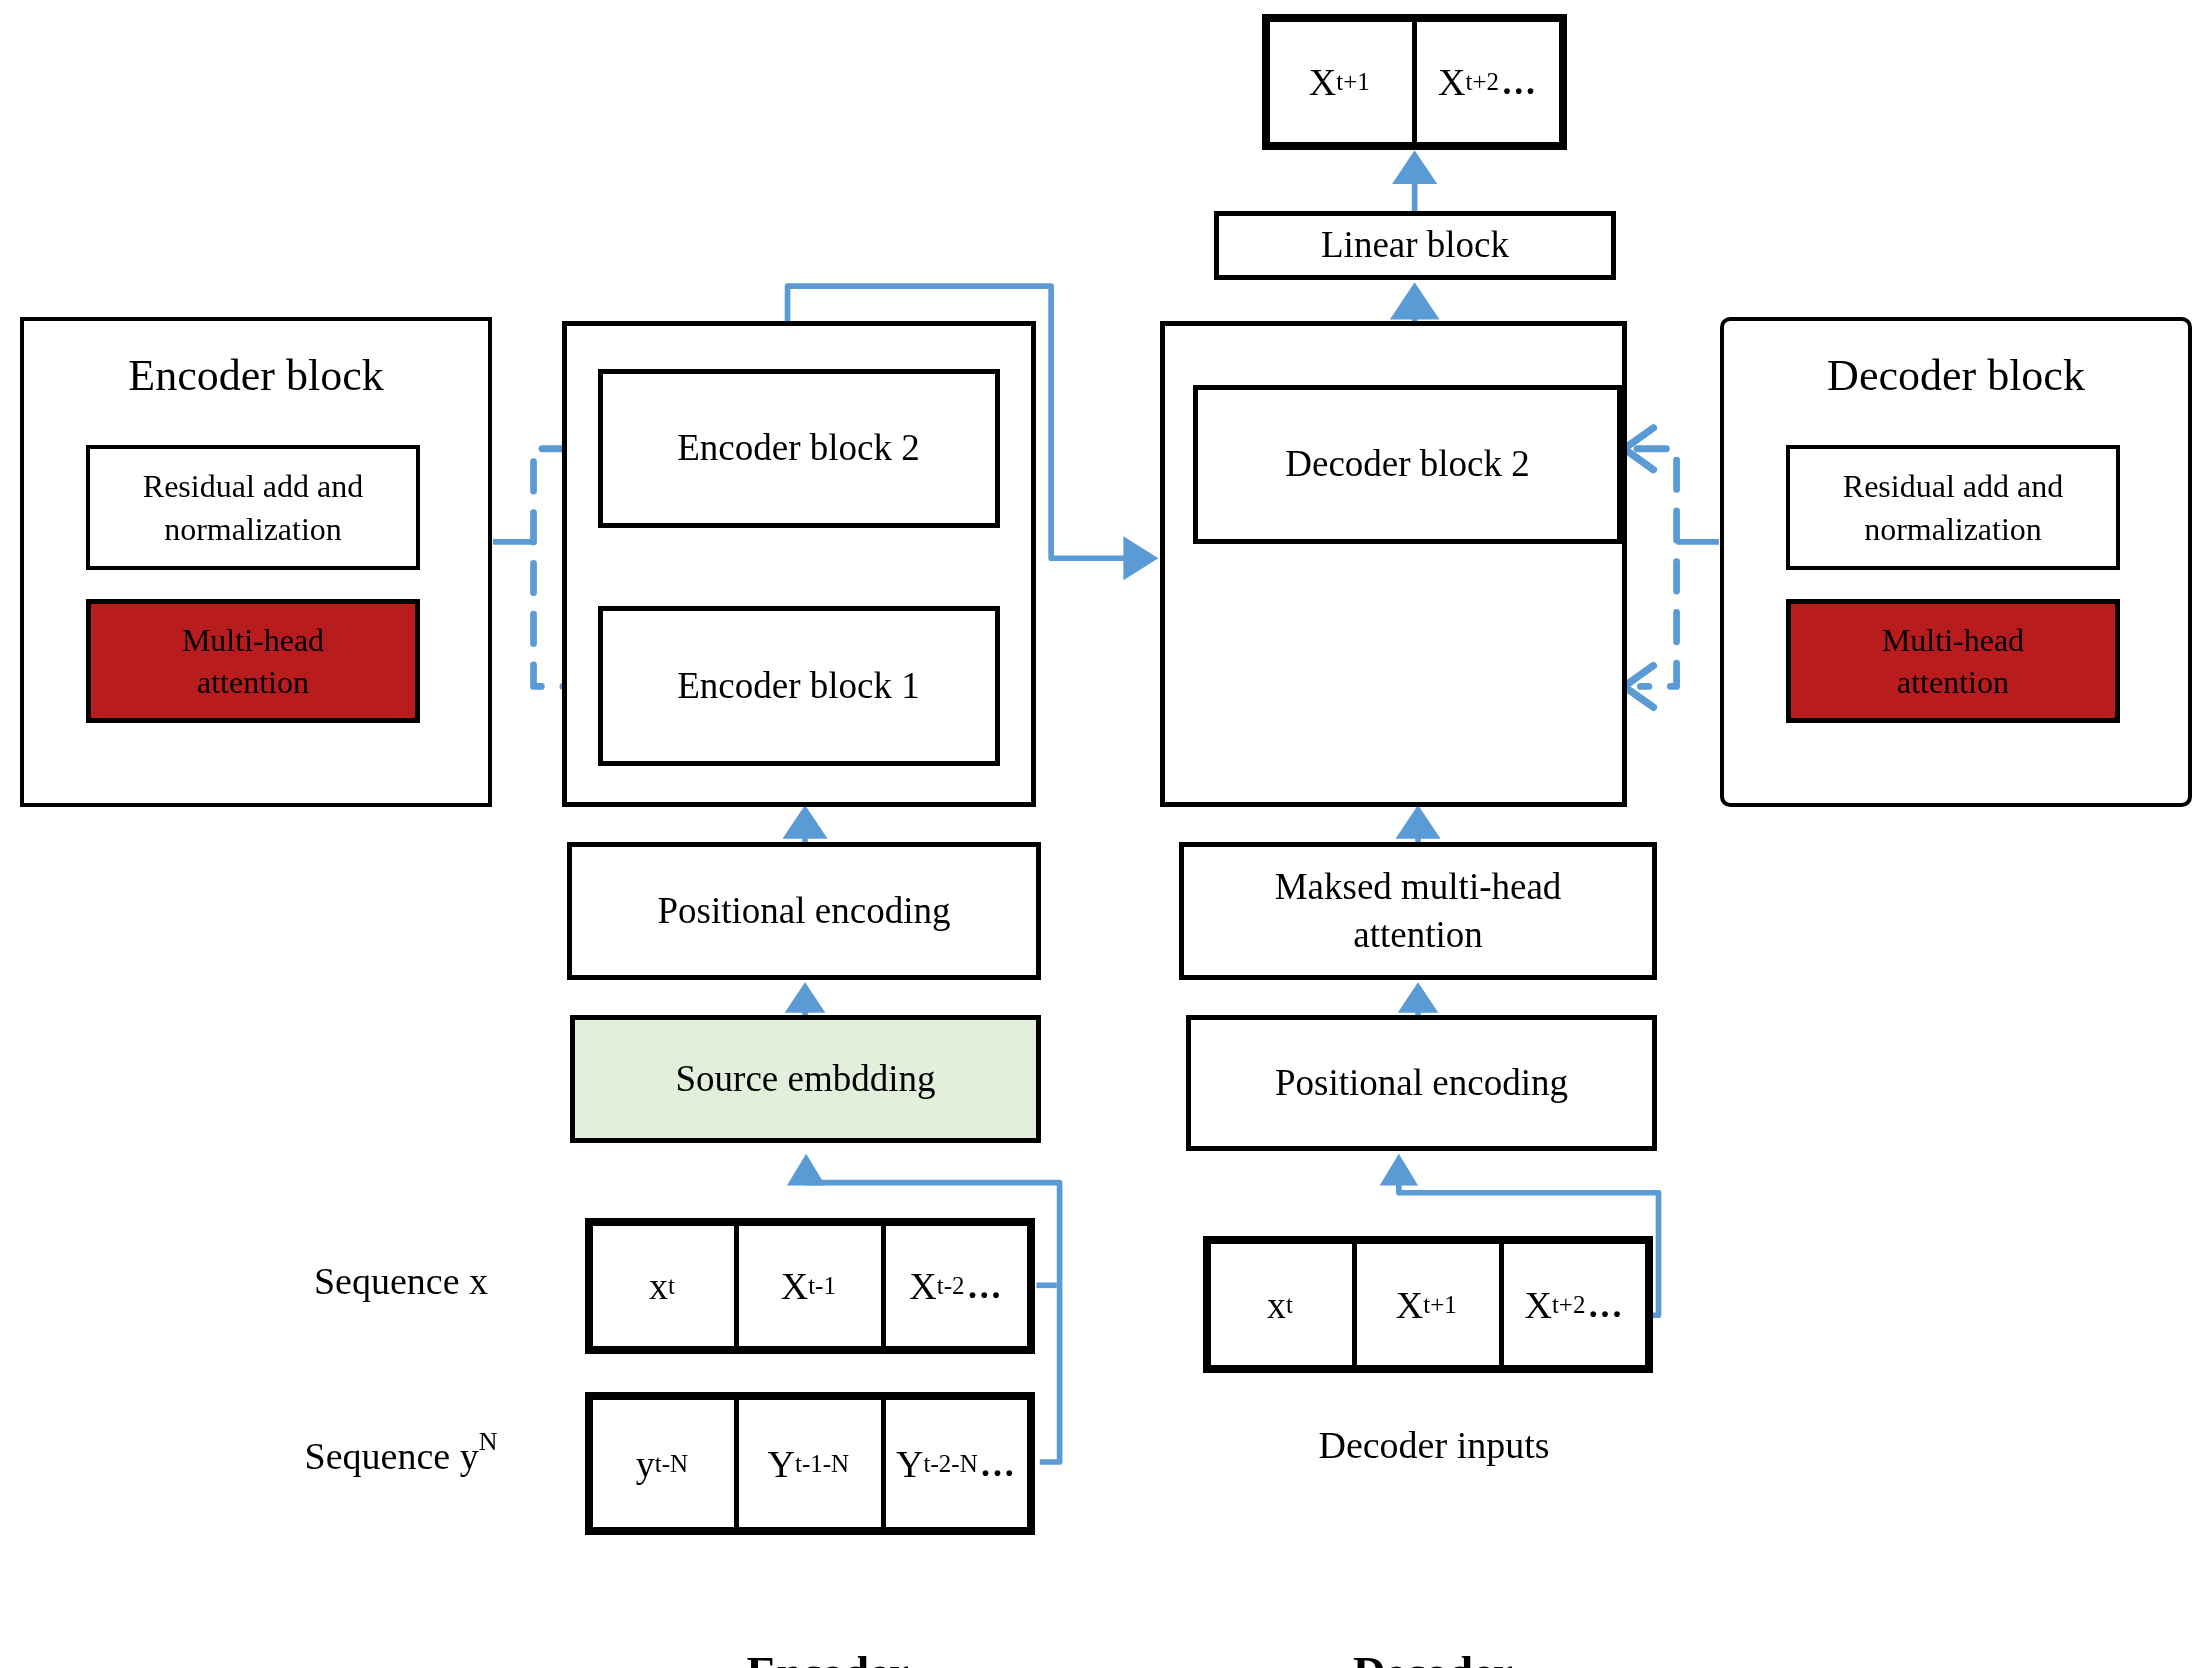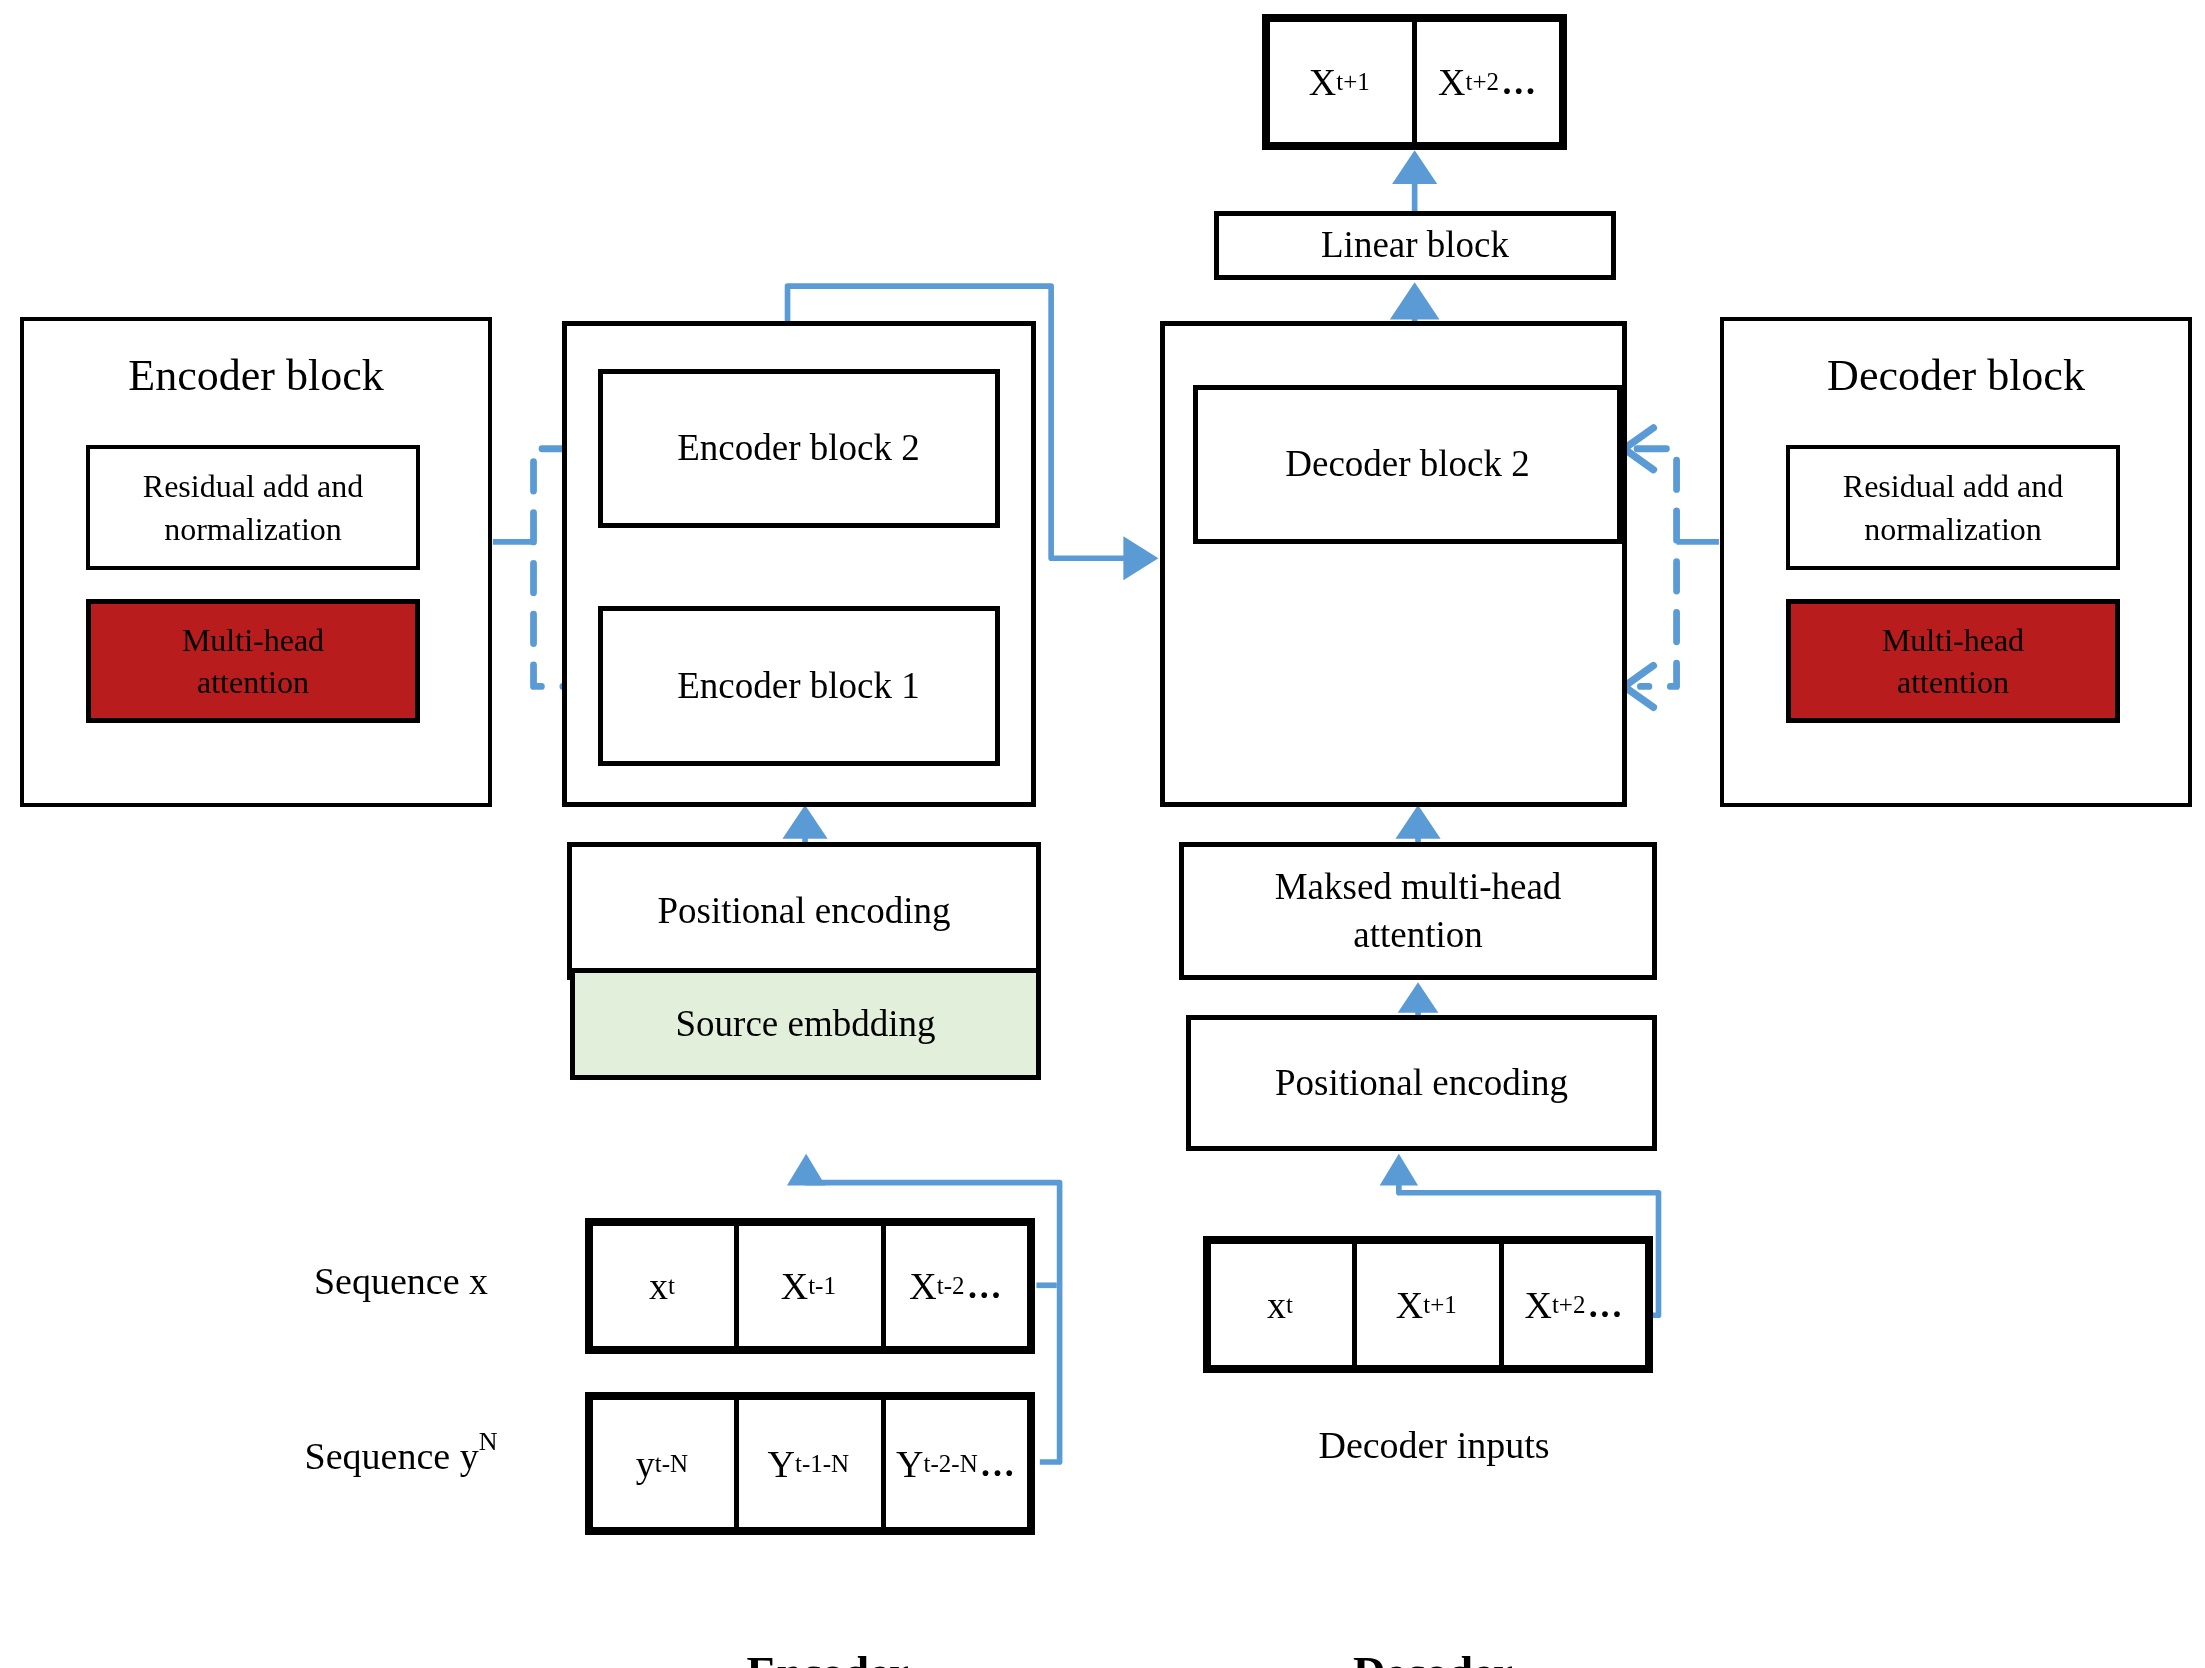--- a/index.html
+++ b/index.html
@@ -124,41 +124,41 @@
       <span class="lbl">Encoder block 1</span>
     </div>
   </div>
 
   <div class="box" style="left:1160px;top:321px;width:467px;height:486px;">
     <div class="box" style="left:28px;top:43px;width:429px;height:159px;margin-top:16px;">
       <span class="lbl">Decoder block 2</span>
     </div>
   </div>
 
-  <div class="box panel" style="left:1720px;top:317px;width:472px;height:490px;">
+  <div class="box panel" style="left:1720px;top:317px;width:472px;height:490px;border-radius:10px;">
     <span class="panel-title">Decoder block</span>
     <div class="box" style="left:62px;top:124px;width:334px;height:125px;border-width:4.5px;">
       <span class="lbl2">
         <span>Residual add and</span><br>
         <span>normalization</span>
       </span>
     </div>
     <div class="box fill-orange" style="left:62px;top:278px;width:334px;height:124px;">
       <span class="lbl2">
         <span>Multi-head</span><br>
         <span>attention</span>
       </span>
     </div>
   </div>
 
   <div class="box" style="left:567px;top:842px;width:474px;height:138px;">
     <span class="lbl">Positional encoding</span>
   </div>
 
-  <div class="box fill-green" style="left:570px;top:968px;width:471px;height:112px;">
+  <div class="box fill-green" style="left:570px;top:1015px;width:471px;height:128px;">
     <span class="lbl">Source embdding</span>
   </div>
 
   <div class="box" style="left:1179px;top:842px;width:478px;height:138px;">
     <span class="lbl">
       <span>Maksed multi-head</span><br>
       <span>attention</span>
     </span>
   </div>
 

